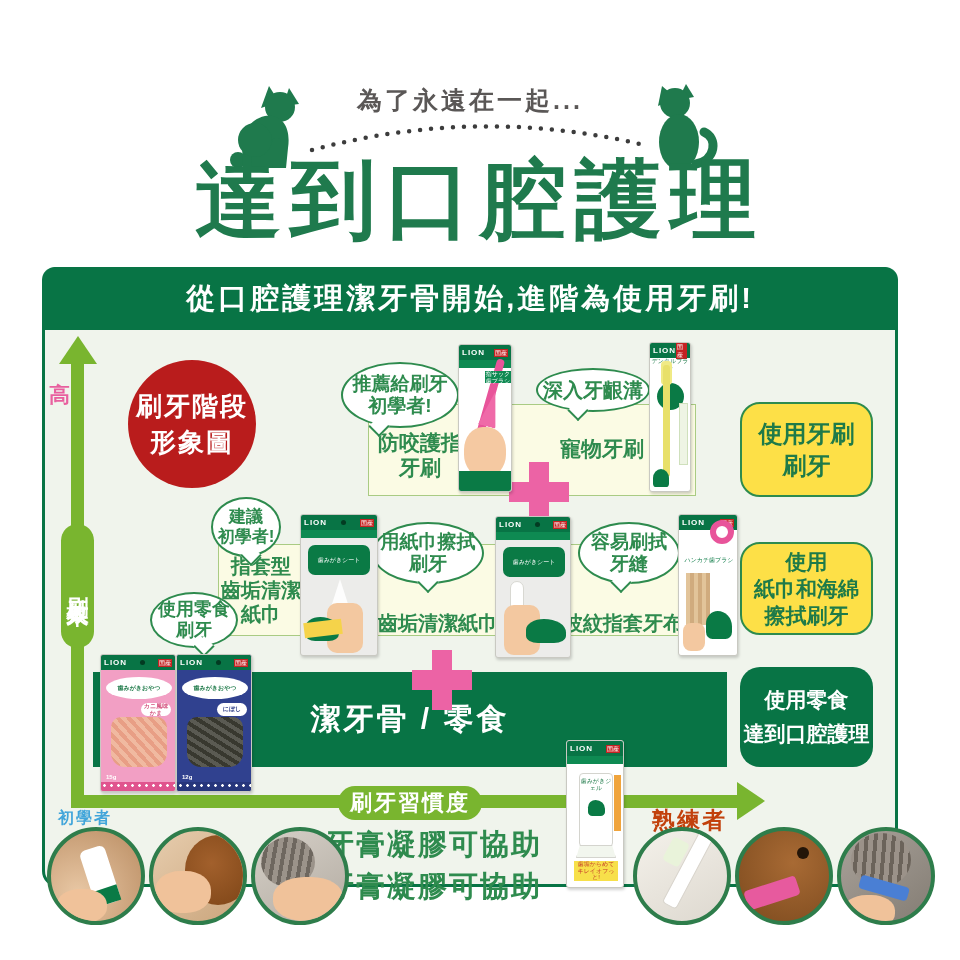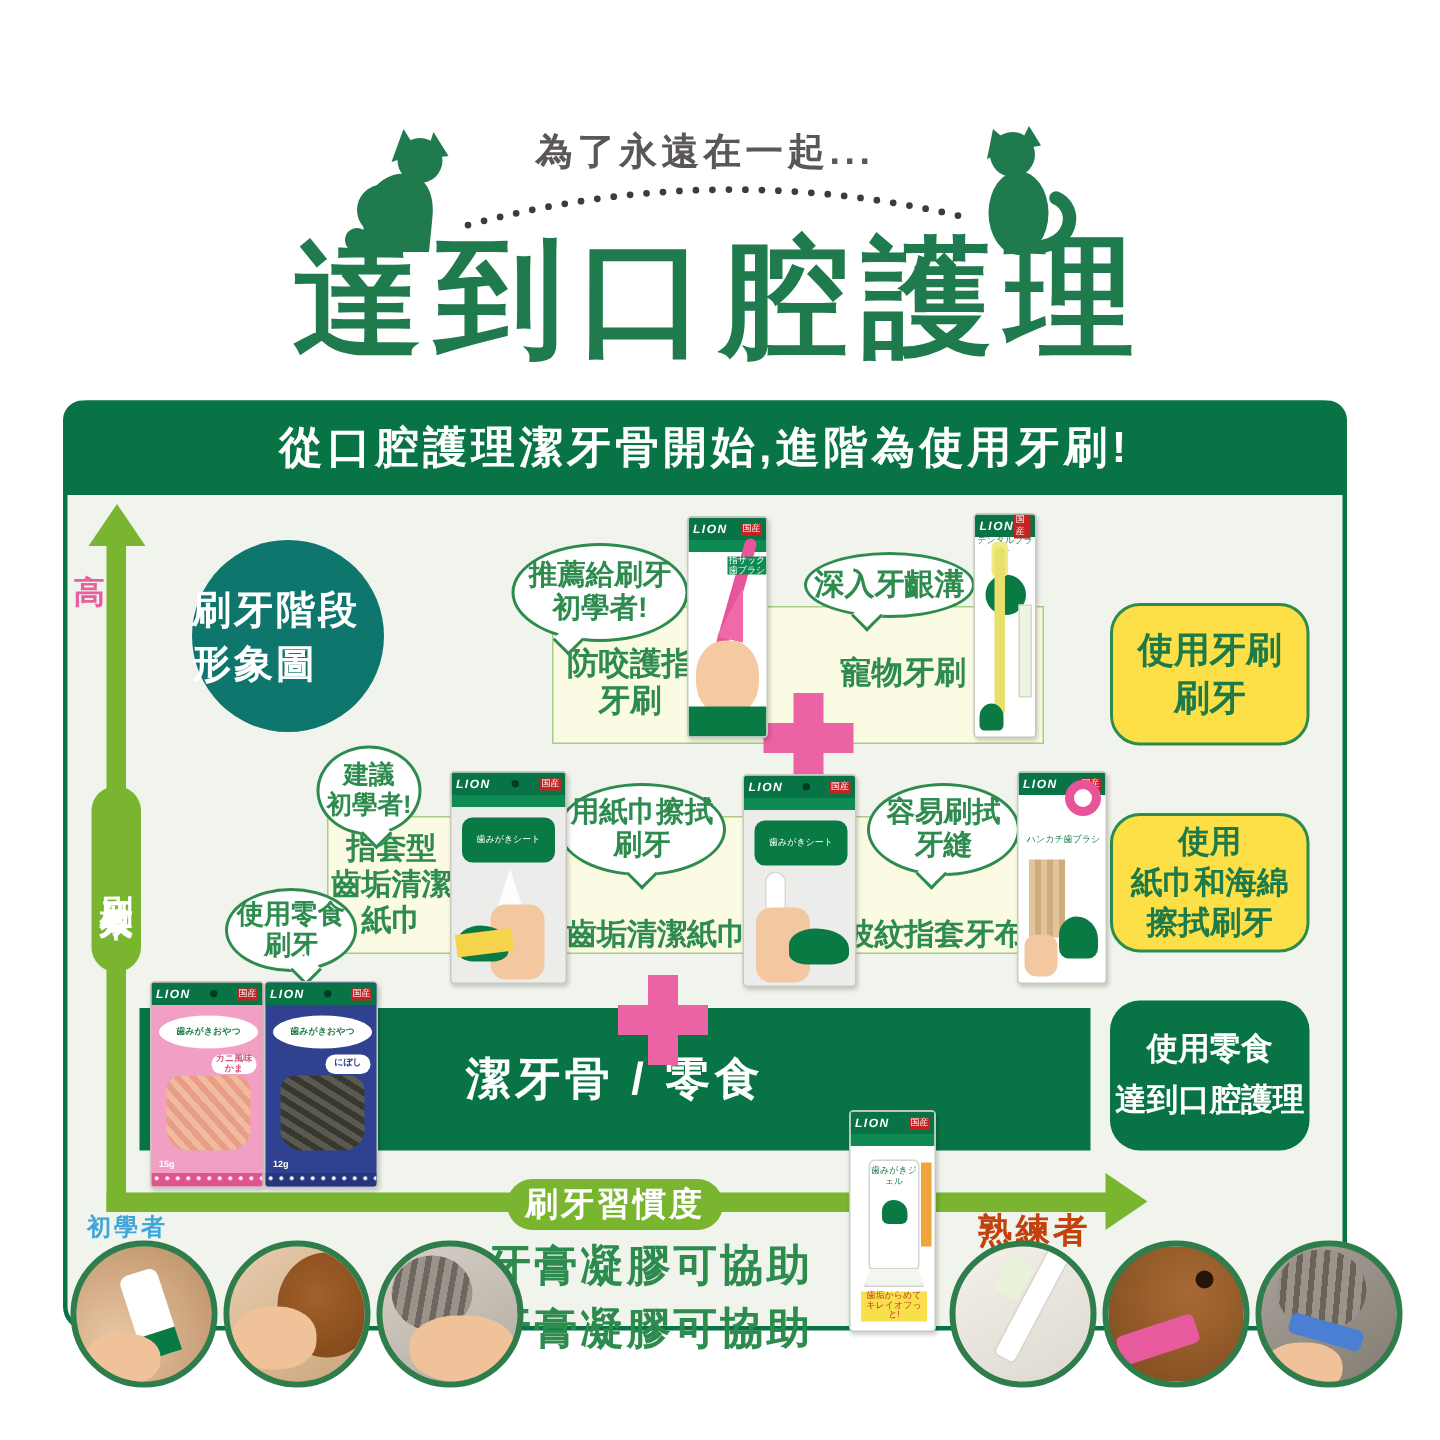--- a/index.html
+++ b/index.html
@@ -34,21 +34,21 @@
 .ypill span{writing-mode:vertical-rl;color:#fff;font-weight:bold;font-size:22px;letter-spacing:3px}
 .xpill{position:absolute;left:338px;top:786px;width:144px;height:34px;background:#79b52f;
   border-radius:17px;display:flex;align-items:center;justify-content:center;
   color:#fff;font-weight:bold;font-size:22px;letter-spacing:2px}
 .yhigh{position:absolute;left:49px;top:381px;font-size:21px;font-weight:bold;color:#e8609f}
 .xbeg{position:absolute;left:58px;top:808px;font-size:16px;font-weight:bold;color:#41a5da;letter-spacing:2px}
 .xexp{position:absolute;left:652px;top:805px;font-size:23px;font-weight:bold;color:#c2410c;letter-spacing:2px}
 
 
 .stage{position:absolute;left:128px;top:360px;width:128px;height:128px;border-radius:50%;
-  background:#0f766e;display:flex;flex-direction:column;align-items:flex-start;justify-content:center;
+  background:#b91c1c;display:flex;flex-direction:column;align-items:center;justify-content:center;
   color:#fff;font-weight:bold;font-size:26px;letter-spacing:2px;line-height:1.4}
 
 
 .bubble{position:absolute;background:#fff;border:2.5px solid #2e8b4e;border-radius:50%;
   color:#2e8b4e;font-weight:bold;display:flex;flex-direction:column;align-items:center;
   justify-content:center;text-align:center;line-height:1.15;z-index:6}
 .bubble::after{content:"";position:absolute;bottom:-8px;left:var(--tx,50%);width:13px;height:13px;
   background:#fff;border-right:2.5px solid #2e8b4e;border-bottom:2.5px solid #2e8b4e;
   transform:translateX(-50%) rotate(45deg)}
 
@@ -69,21 +69,21 @@
 .plus{position:absolute;width:60px;height:60px;z-index:7}
 .plus i{position:absolute;background:#ec63a5;display:block}
 .plus .pv{left:20px;top:0;width:20px;height:60px}
 .plus .ph{left:0;top:20px;width:60px;height:20px}
 
 
 .pkg{position:absolute;background:#fff;border:1px solid #c9c9c2;border-radius:3px;
   box-shadow:1px 2px 3px rgba(0,0,0,.18);overflow:hidden;z-index:8}
 .pkg-head{height:15px;background:#087445;color:#fff;display:flex;align-items:center;
   justify-content:space-between;padding:0 3px}
-.pkg-head .brand{font-size:8px;font-weight:bold;font-style:italic;letter-spacing:1px}
+.pkg-head .brand{font-size:8px;font-weight:bold;letter-spacing:1px}
 .pkg-head .dot{width:5px;height:5px;border-radius:50%;background:#033b22}
 .pkg-head .badge{background:#c52222;color:#fff;font-size:6px;padding:0 1px;line-height:8px}
 .pkg-strip{height:8px;background:#0e8a52}
 .tinytxt{font-size:6px;line-height:1.1;display:block;text-align:center}
 
 
 .p1-brush{position:absolute;left:23px;top:12px;width:8px;height:112px;background:#e8549a;
   border-radius:4px;transform:rotate(16deg)}
 .p1-sack{position:absolute;left:23px;top:46px;width:18px;height:36px;background:#ef6aa8;
   clip-path:polygon(50% 0,100% 100%,0 100%);transform:rotate(14deg)}

